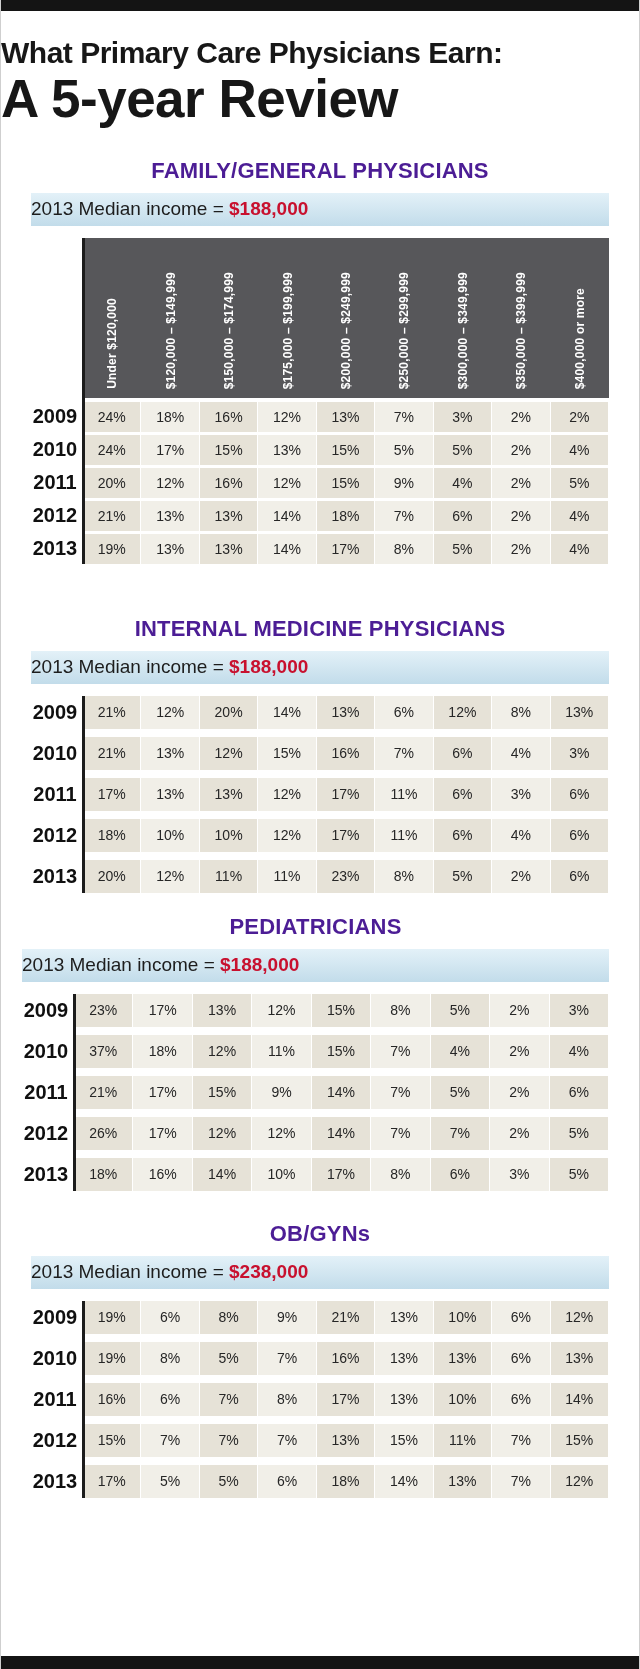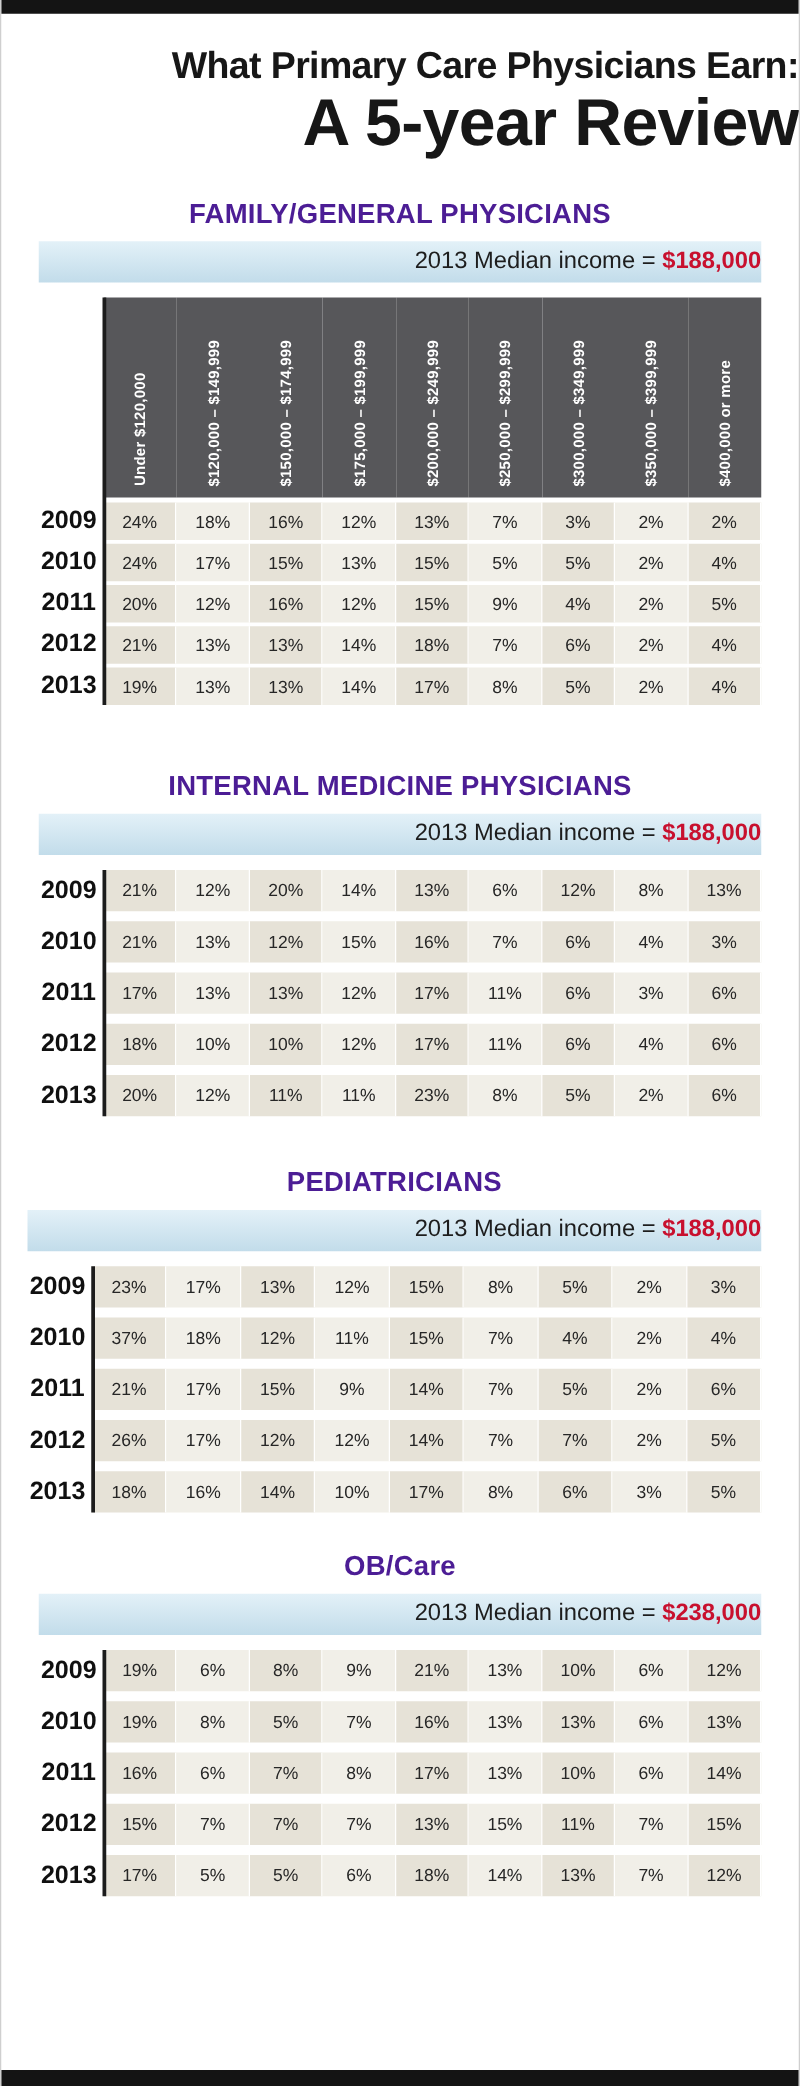--- a/index.html
+++ b/index.html
@@ -7,36 +7,36 @@
   body { font-family: "Liberation Sans", sans-serif; }
   .page {
     width: 640px; height: 1669px; margin: 0 auto; position: relative;
     background: #ffffff; overflow: hidden;
     border-left: 1px solid #cfcfcf; border-right: 1px solid #cfcfcf;
   }
   .edgebar { position: absolute; left: 0; right: 0; background: #141414; }
   .edgebar.top { top: 0; height: 11px; }
   .edgebar.bottom { bottom: 0; height: 13px; }
 
-  .titles { margin-top: 36px; text-align: right; color: #171717; padding-left: 24px; }
+  .titles { margin-top: 36px; text-align: left; color: #171717; }
   .t1 { font-size: 30px; font-weight: 700; letter-spacing: -0.5px; line-height: 1.1; }
   .t2 { font-size: 53px; font-weight: 800; letter-spacing: -0.5px; line-height: 1.15; }
 
   .spec { padding: 0 30px; }
   .spec.s1 { margin-top: 28px; }
   .spec.s2 { margin-top: 52px; }
-  .spec.s3 { margin-top: 40px; padding-left: 21px; }
+  .spec.s3 { margin-top: 21px; padding-left: 21px; }
   .spec.s4 { margin-top: 30px; }
 
   .sec-title { text-align: center; color: #4c1d95; font-size: 22px; font-weight: 800;
                letter-spacing: 0.2px; margin-bottom: 9px; }
   .median {
     height: 33px; margin-bottom: 12px;
     background: linear-gradient(#e3f1f8, #c2dcea);
-    display: flex; align-items: center; justify-content: flex-end;
+    display: flex; align-items: center; justify-content: flex-start;
     font-size: 19px; color: #1d1d1d;
   }
   .red { color: #c8102e; font-weight: 800; }
 
   .tbl { position: relative; width: 100%; }
   .tbl::before { content: ""; position: absolute; left: 51px; top: 0; bottom: 0;
                  width: 3px; background: #1c1c1c; z-index: 2; }
 
   .thead { display: grid; grid-template-columns: 52px repeat(9, 1fr);
            height: 160px; margin-bottom: 4px; }
@@ -299,21 +299,21 @@
           <div class="cell c-dark">17%</div>
           <div class="cell c-light">8%</div>
           <div class="cell c-dark">6%</div>
           <div class="cell c-light">3%</div>
           <div class="cell c-dark">5%</div>
         </div>
       </div>
   </section>
 
   <section class="spec s4">
-    <h2 class="sec-title">OB/Care</h2>
+    <h2 class="sec-title">OB/GYNs</h2>
     <div class="median">
       <span><span>2013 Median income =</span>&nbsp;<span class="red">$238,000</span></span>
     </div>
     <div class="tbl spaced">
         <div class="trow">
           <div class="ycell ylab">2009</div>
           <div class="cell c-dark">19%</div>
           <div class="cell c-light">6%</div>
           <div class="cell c-dark">8%</div>
           <div class="cell c-light">9%</div>

